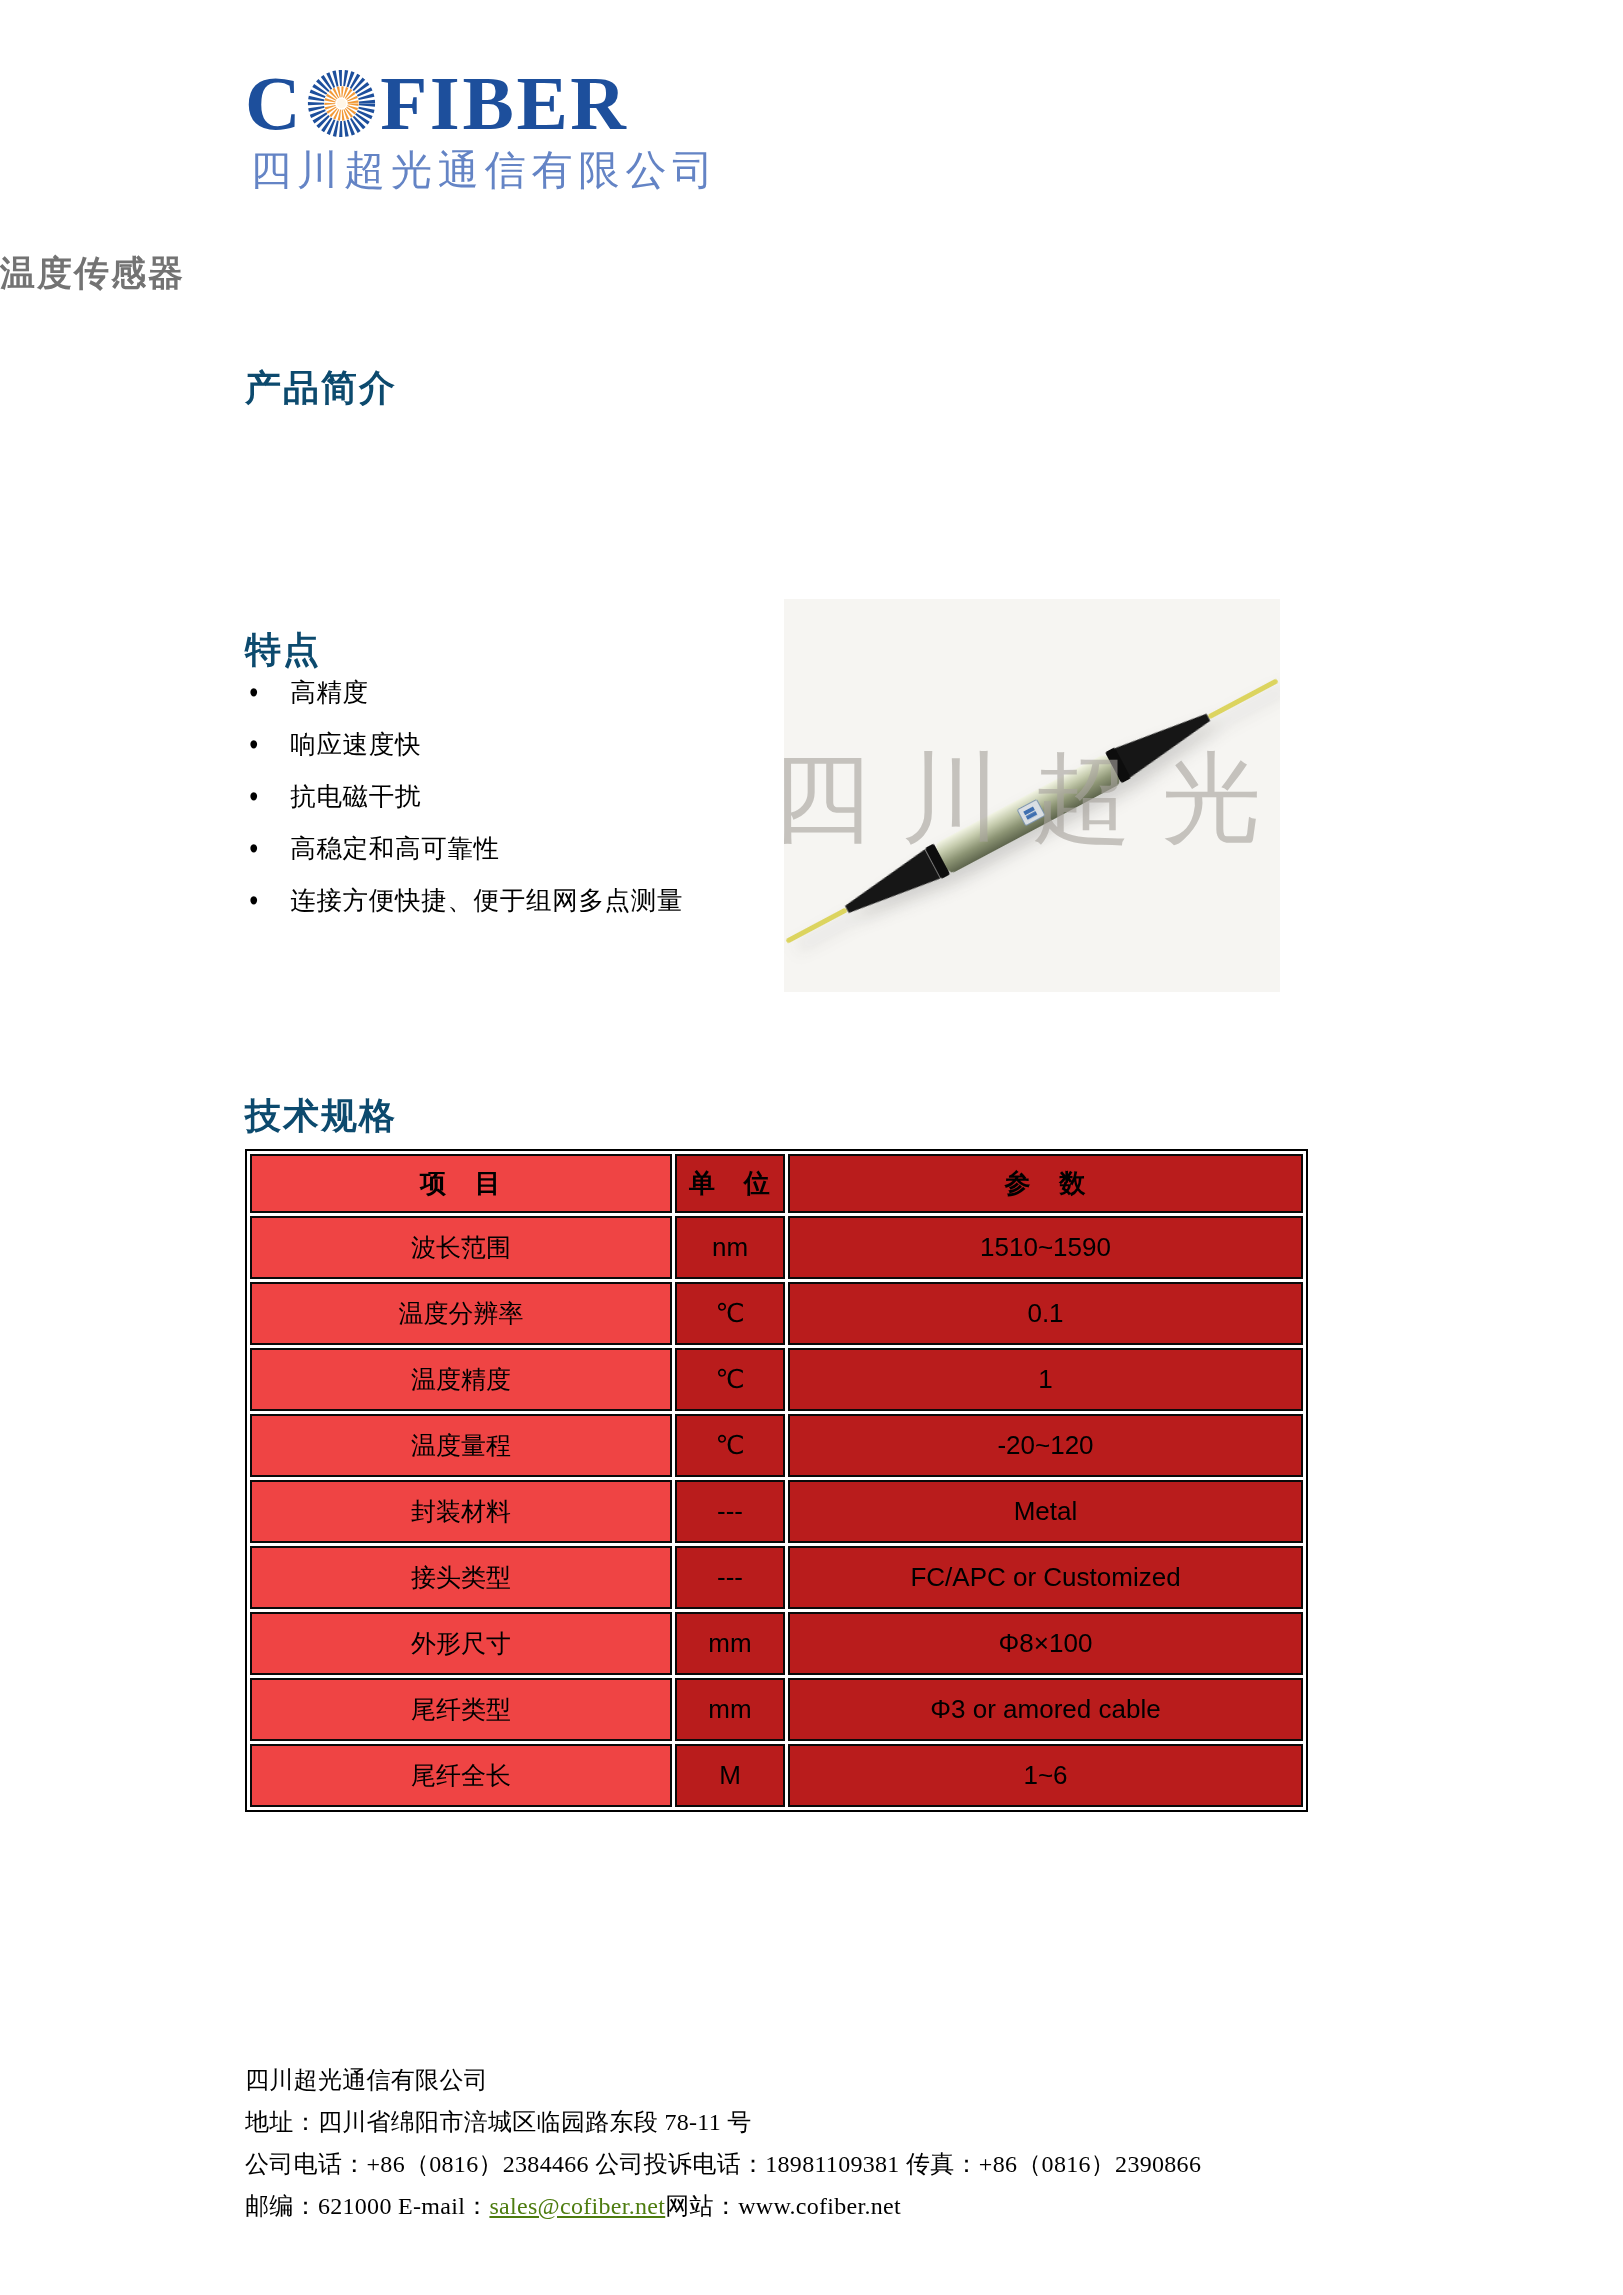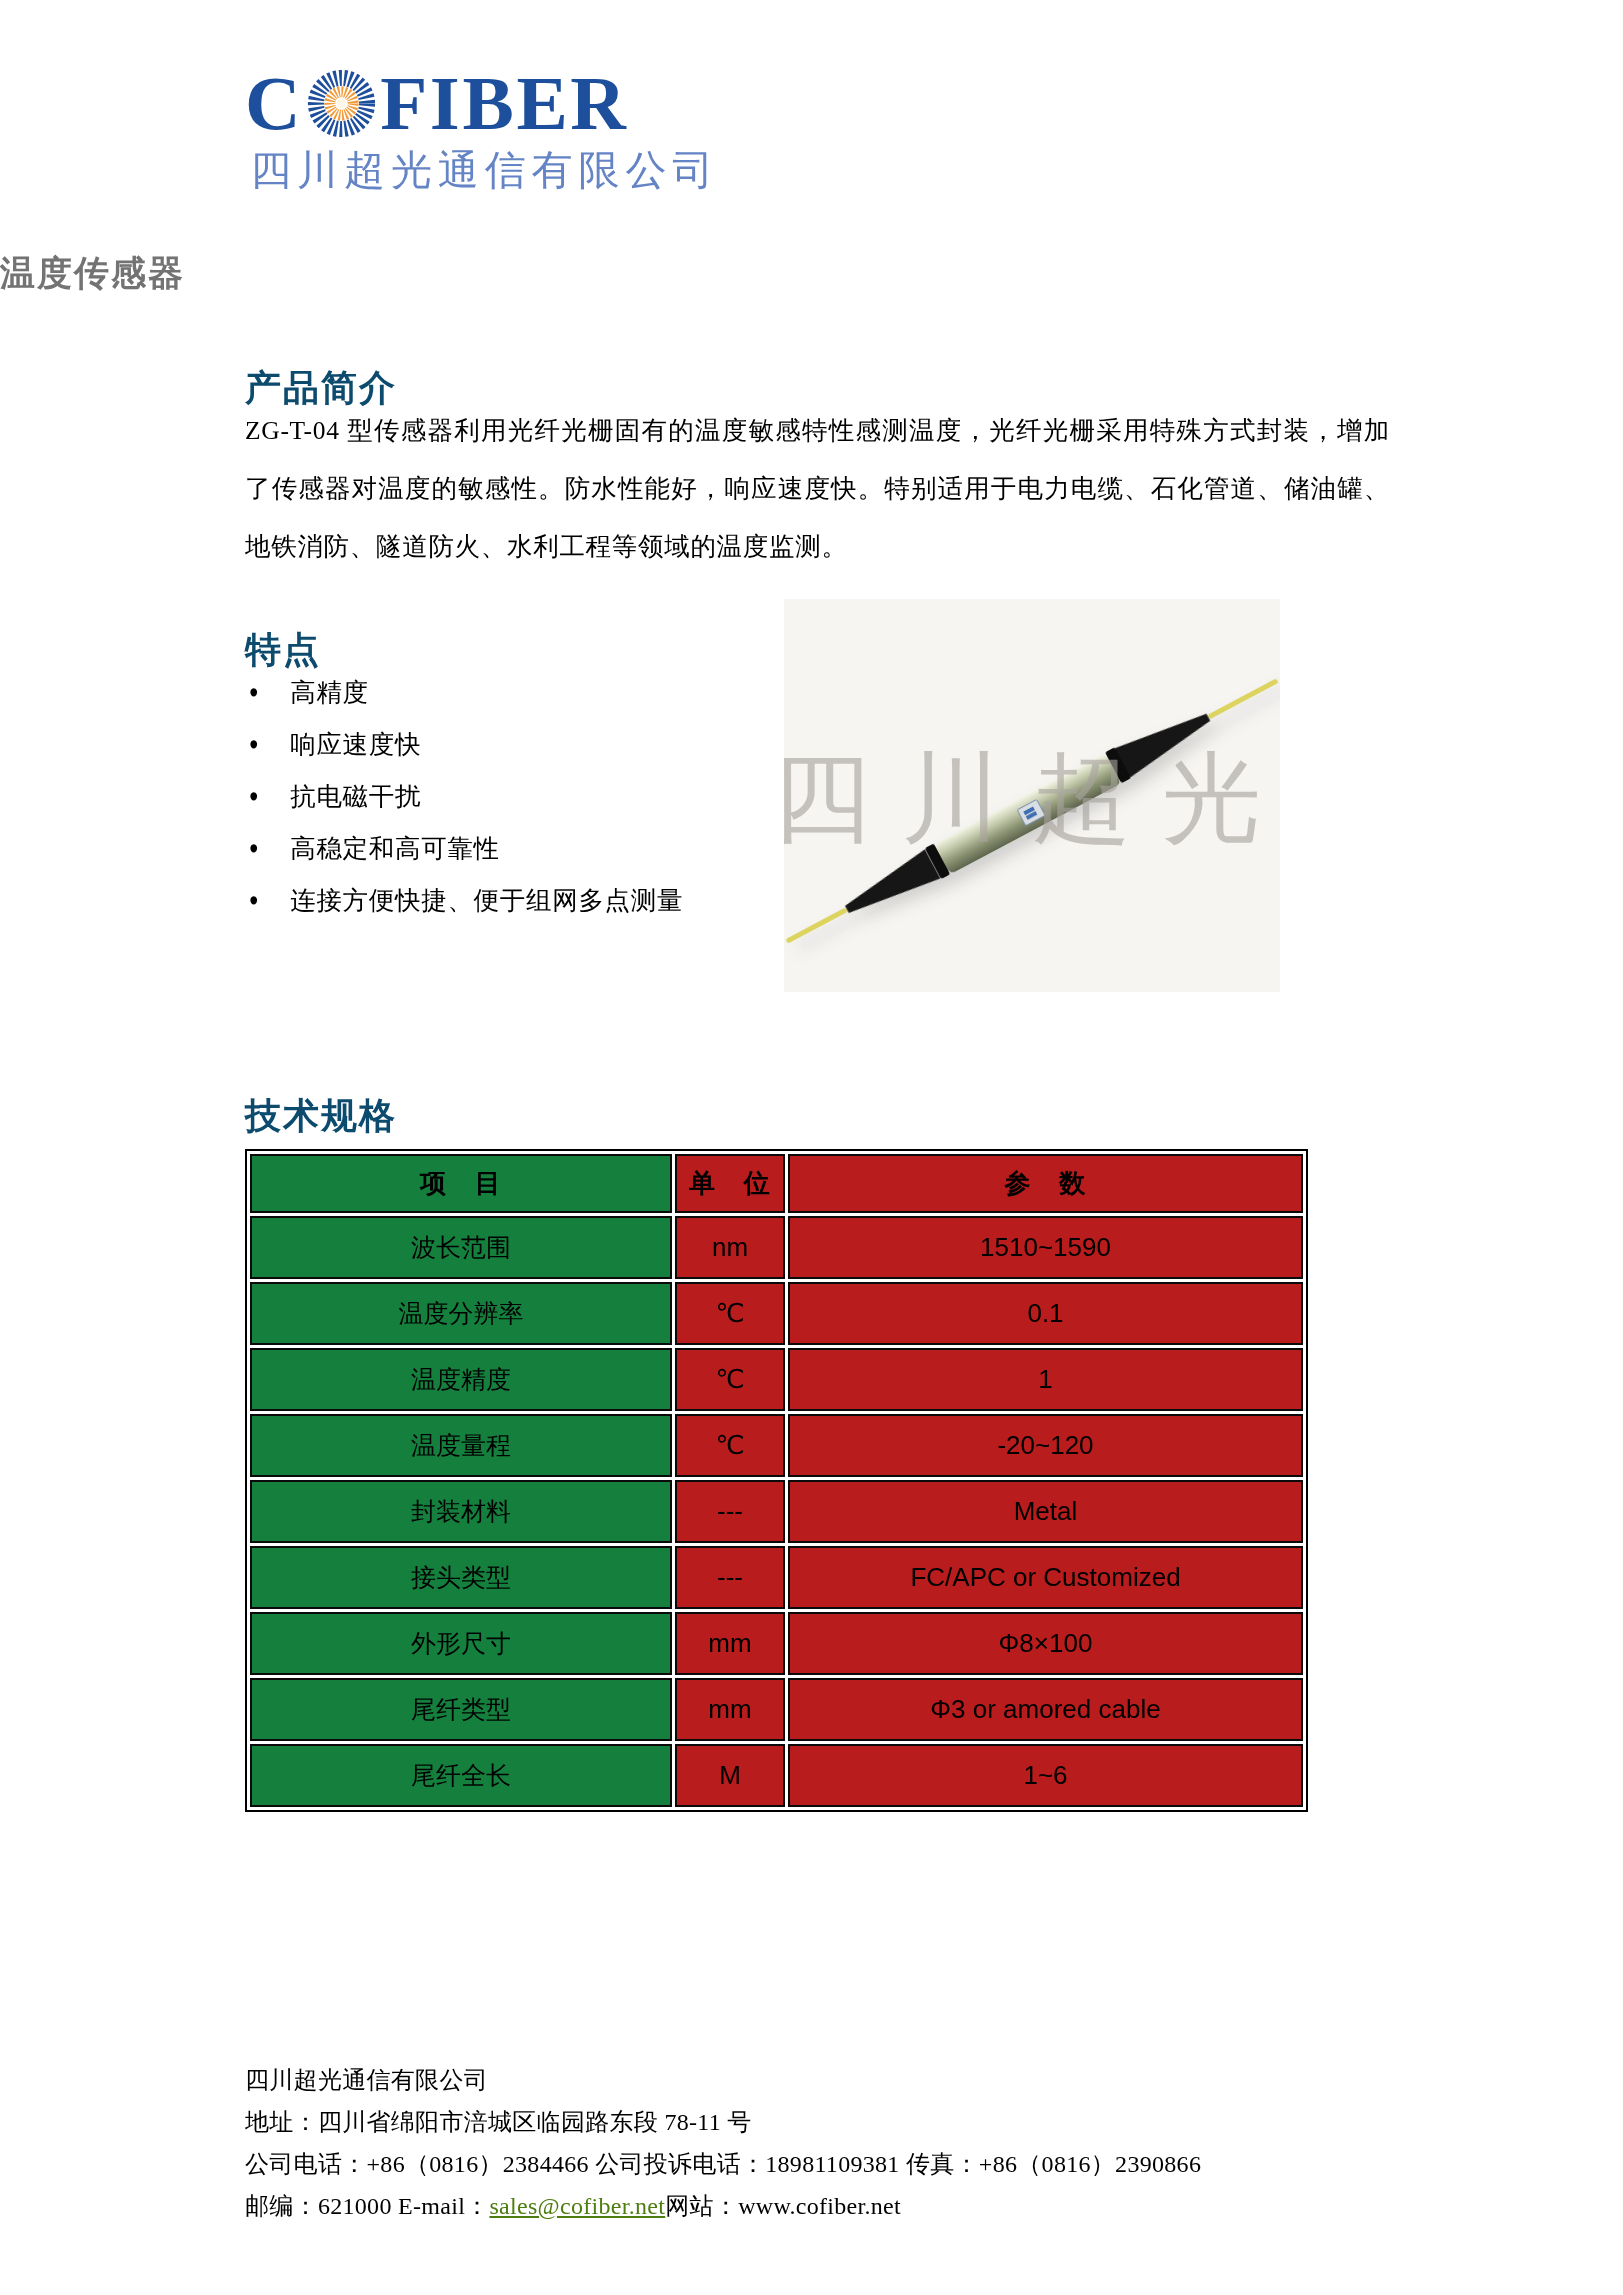--- a/index.html
+++ b/index.html
@@ -116,21 +116,21 @@
     table-layout:fixed;width:1059px;
   }
   table.spec th,table.spec td{
     border:2px solid #0a0a0a;
     text-align:center;vertical-align:middle;
     padding:0;overflow:hidden;
   }
   table.spec thead th{height:55px;font-weight:600;font-size:26px;letter-spacing:1.3px;
     font-family:"Liberation Serif","DejaVu Serif",serif;}
   table.spec tbody td{height:59px;}
-  .cell-item{background:#15803d;font-size:25px;
+  .cell-item{background:#ef4444;font-size:25px;
     font-family:"Liberation Serif","DejaVu Serif",serif;}
   .cell-light{background:#b91c1c;}
   .cell-latin{font-family:"Liberation Sans","DejaVu Sans",sans-serif;font-size:26px;}
 
   
   .footer{
     position:absolute;left:245px;top:2059px;
     font-size:24px;line-height:42px;letter-spacing:0.3px;
   }
   .footer .email-link{color:#4d7c0f;text-decoration:underline;cursor:pointer;}
@@ -151,21 +151,20 @@
         <circle cx="50" cy="50" r="6.5" fill="#FFF6E8"></circle>
       </svg>
       <span>FIBER</span>
     </div>
     <div class="brand-sub">四川超光通信有限公司</div>
   </div>
 
   <div class="doc-title">温度传感器</div>
 
   <div class="section-heading h-intro">产品简介</div>
-  <div class="intro-body">ZG-T-04 型传感器利用光纤光栅固有的温度敏感特性感测温度，光纤光栅采用特殊方式封装，增加了传感器对温度的敏感性。防水性能好，响应速度快。特别适用于电力电缆、石化管道、储油罐、地铁消防、隧道防火、水利工程等领域的温度监测。</div>
 
   <div class="section-heading h-features">特点</div>
   <ul class="features-list" id="features-list">
       <li>
         <span class="bullet">●</span>
         <span>高精度</span>
       </li>
       <li>
         <span class="bullet">●</span>
         <span>响应速度快</span>

